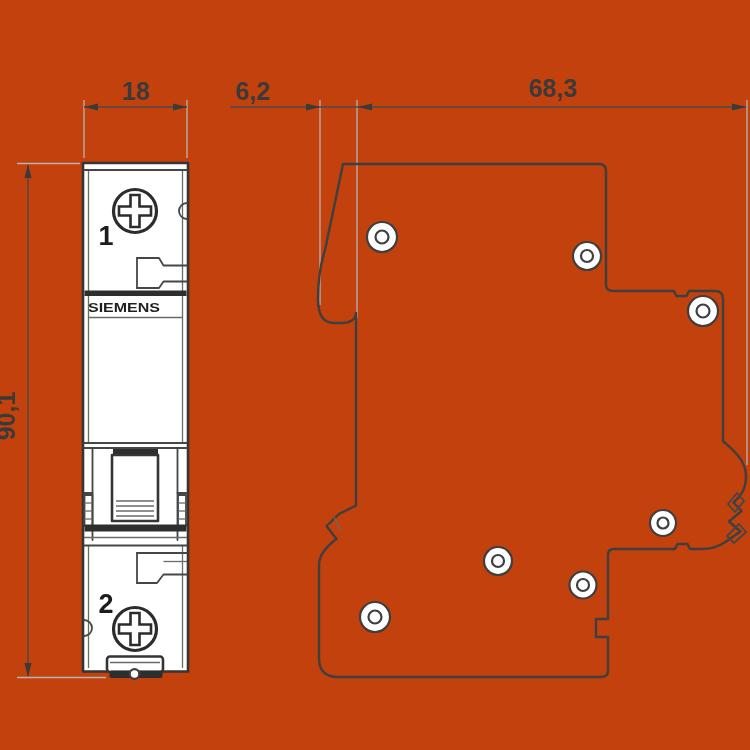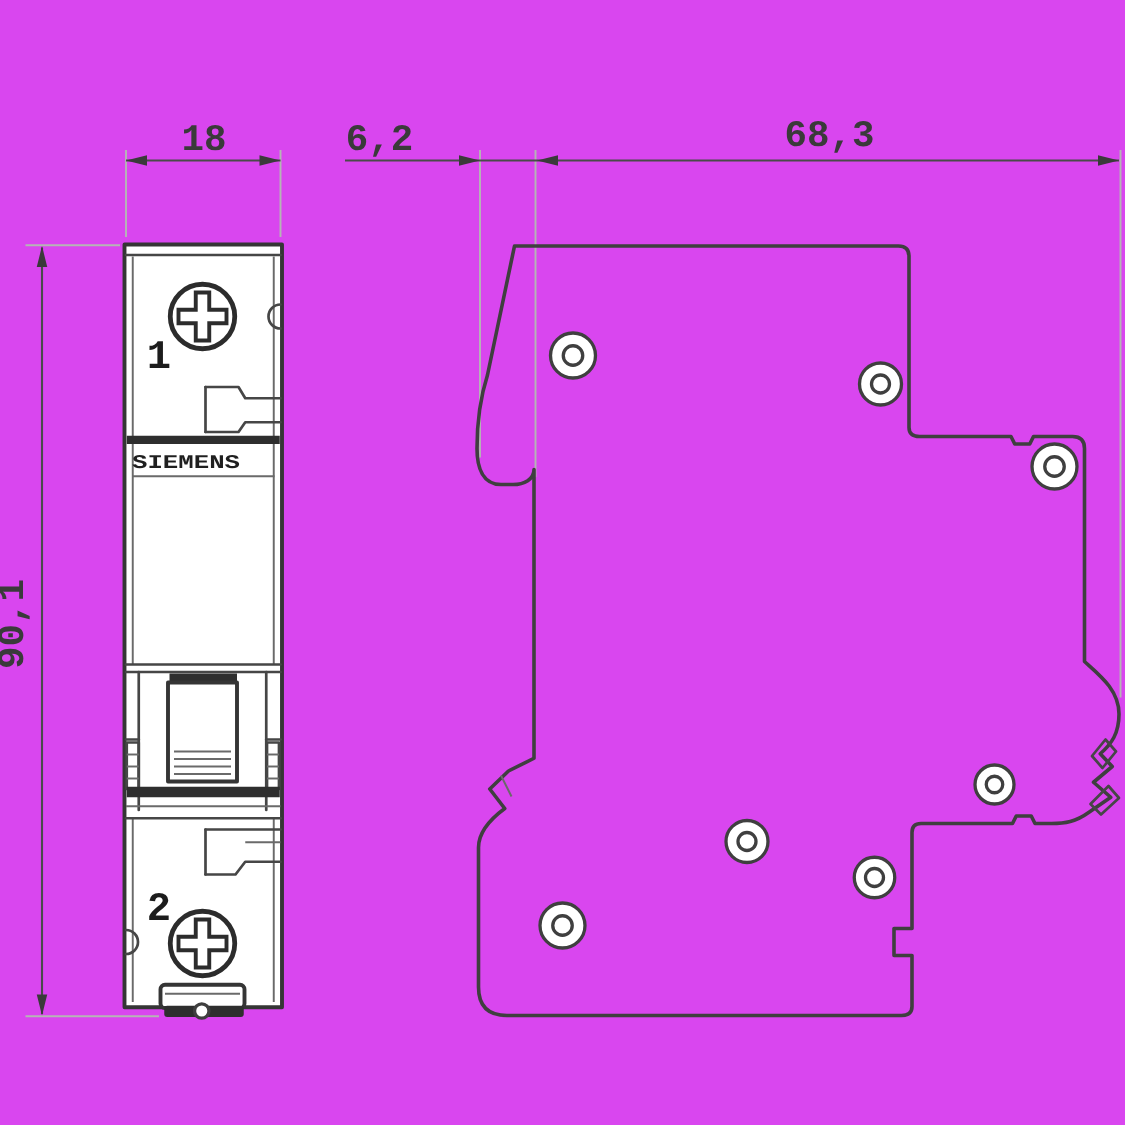--- a/index.html
+++ b/index.html
@@ -1,17 +1,17 @@
 <!DOCTYPE html>
 <html><head>
 <meta charset="utf-8">
 <style>
   html,body{margin:0;padding:0;background:#ffffff;}
-  .canvas{position:relative;width:750px;height:750px;background:#d946ef;overflow:hidden;
-          font-family:Liberation Mono, monospace;}
+  .canvas{position:relative;width:750px;height:750px;background:#c2410c;overflow:hidden;
+          font-family:Liberation Sans, sans-serif;}
   svg{display:block;}
   .outline{stroke:#3f3f3f;fill:none;stroke-width:2.4;stroke-linejoin:round;stroke-linecap:round;}
   .outline-thick{stroke:#353535;fill:#ffffff;stroke-width:2.6;stroke-linejoin:round;}
   .detail{stroke:#464646;fill:none;stroke-width:1.8;stroke-linejoin:round;stroke-linecap:round;}
   .thin{stroke:#6a6a6a;fill:none;stroke-width:1.3;}
   .darkfill{fill:#2e2e2e;stroke:none;}
   .dimline{stroke:#4a4a4a;fill:none;stroke-width:1.4;}
   .extline{stroke:#b5b5b5;fill:none;stroke-width:1.3;}
   .arrow{fill:#3a3a3a;stroke:none;}
   .dimtext{font-size:25px;font-weight:bold;fill:#3a3a3a;}

